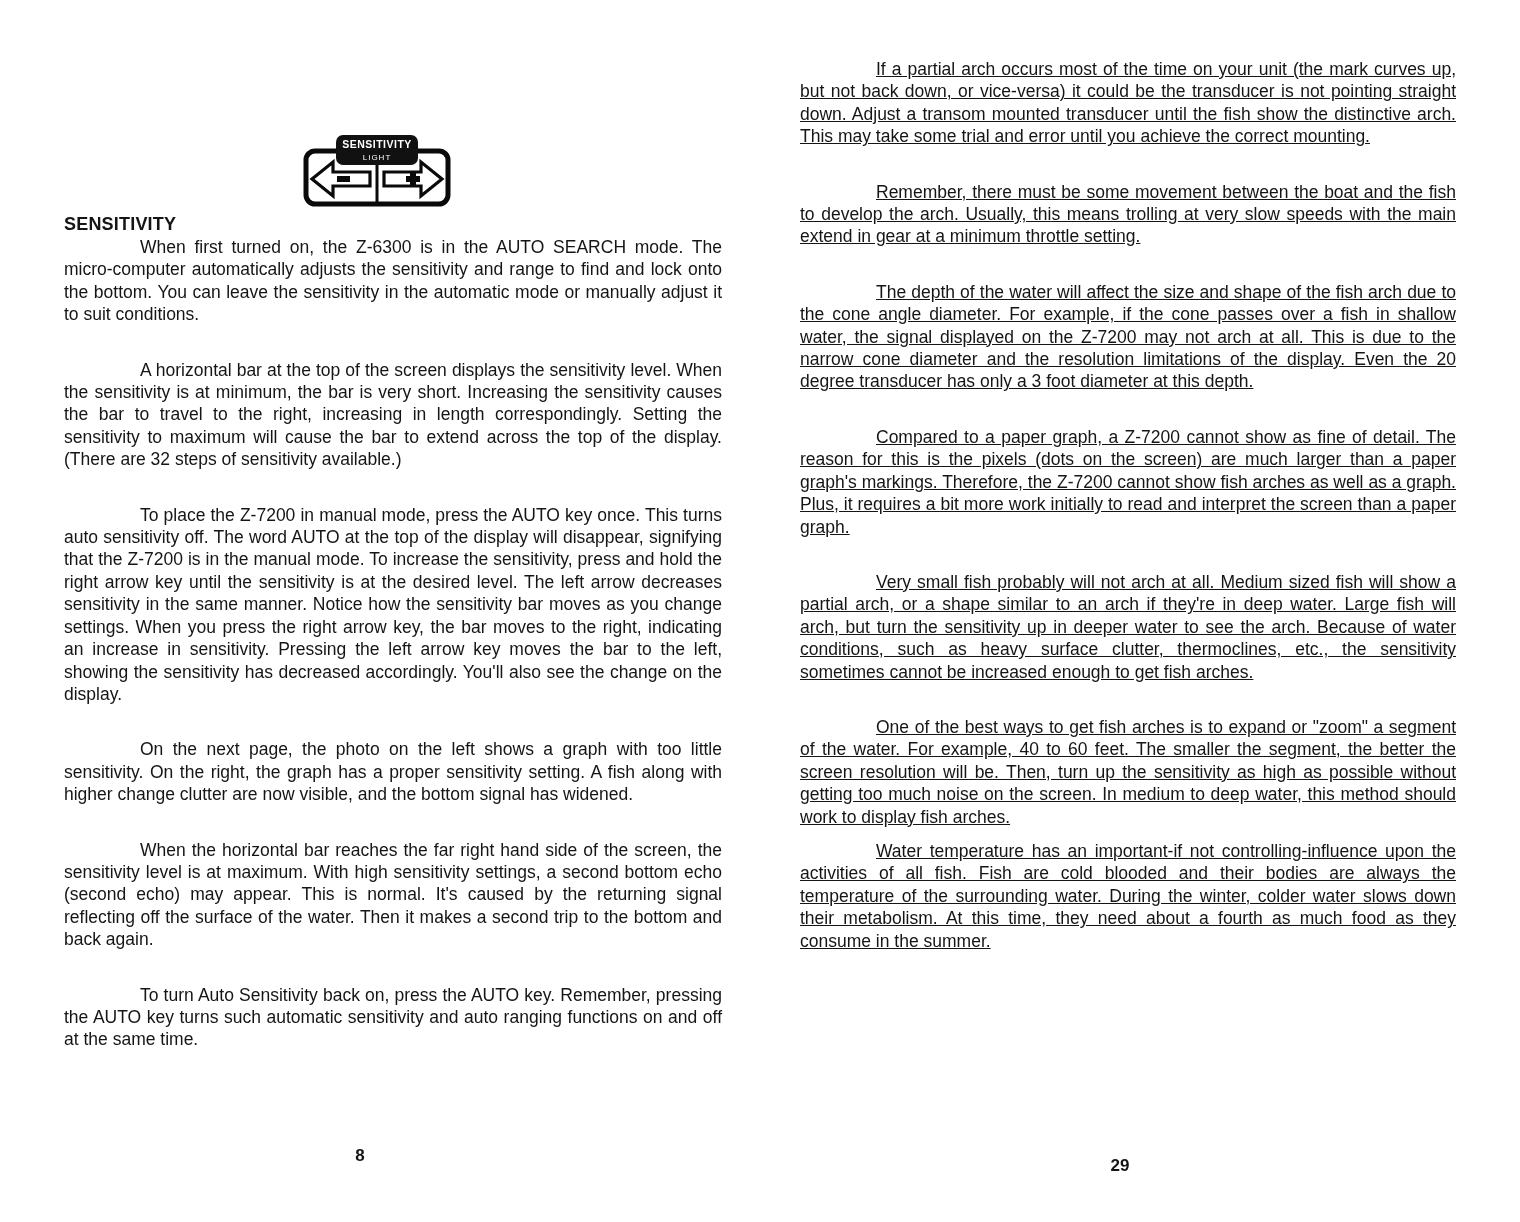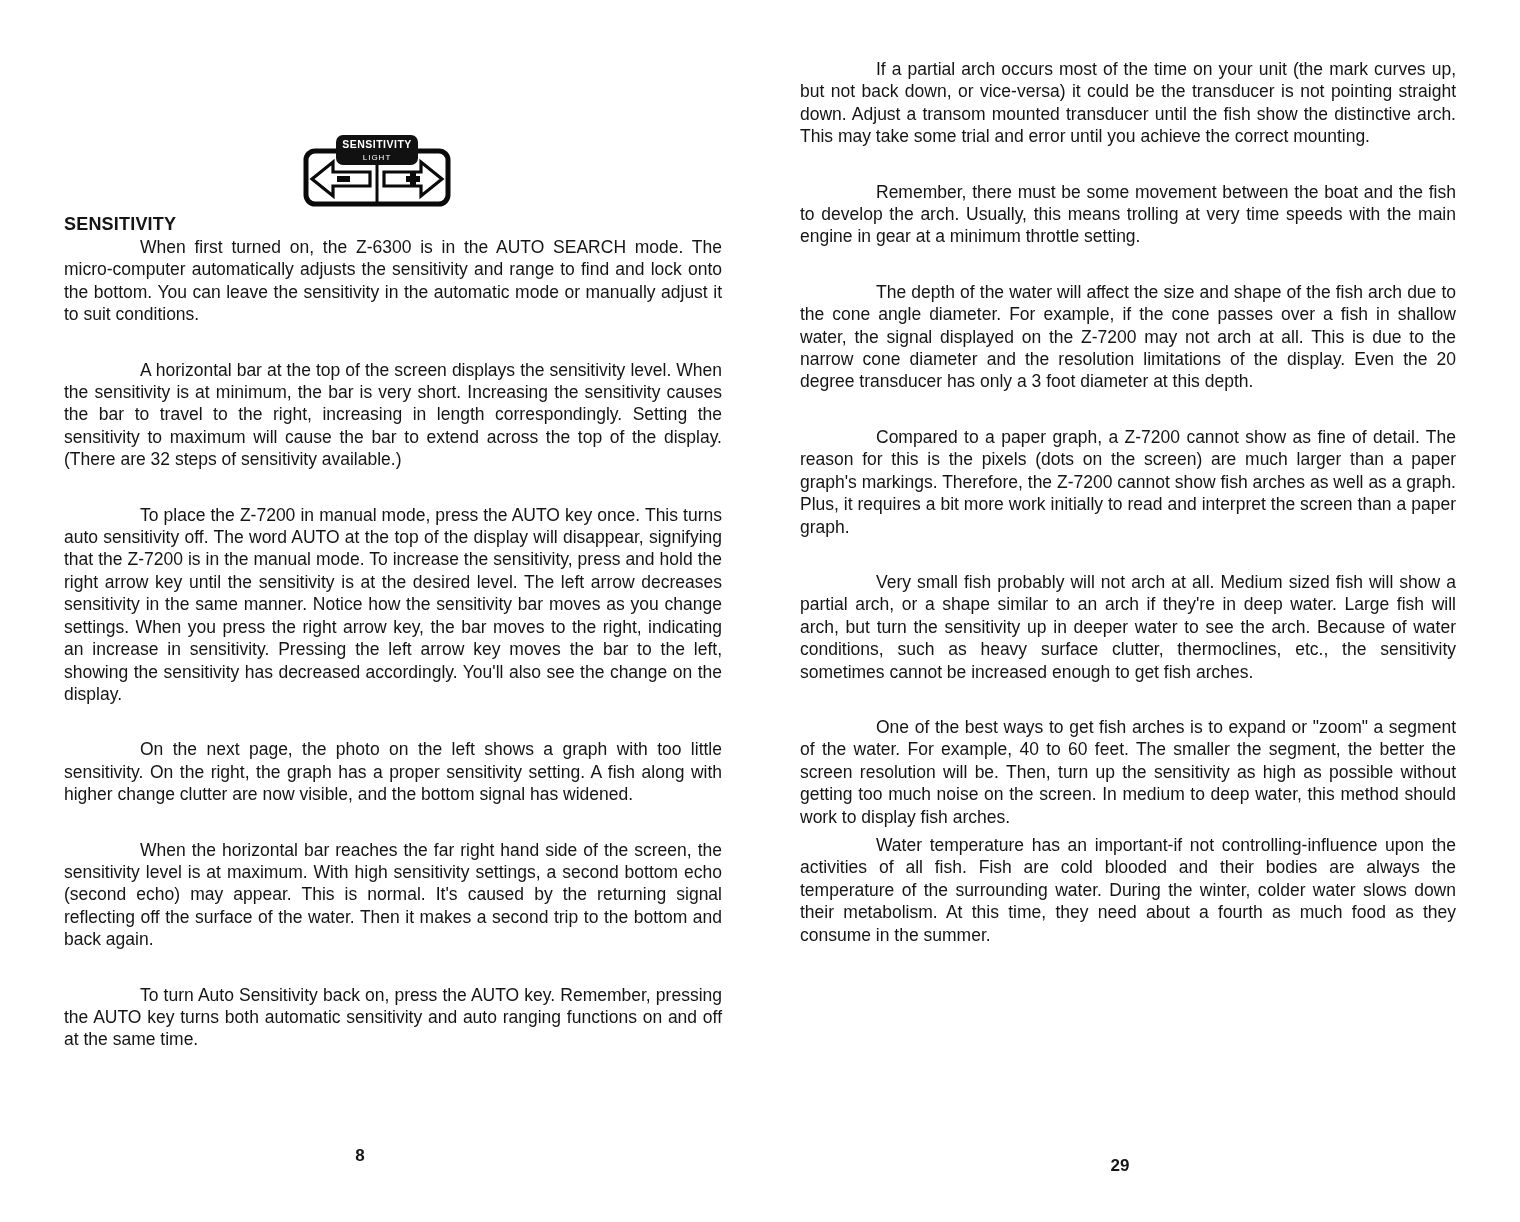--- a/index.html
+++ b/index.html
@@ -13,23 +13,23 @@
     font-size:17.5px;line-height:22.4px;
     text-align:justify;
   }
   .page-col p{margin:0;text-indent:76px;}
   .page-col p + p{margin-top:33px;}
   .sec-heading{
     font-size:18px;line-height:24px;font-weight:bold;
     margin:0;text-align:left;letter-spacing:0.2px;
   }
   #left-col{left:64px;top:134px;width:658px;}
-  #right-col{left:800px;top:58px;width:656px;}
+  #right-col{left:800px;top:58px;width:656px;text-decoration:underline;}
   #right-col .sec-heading{margin-top:46px;}
-  #right-col p.after-heading{margin-top:6px;}
+  #right-col p.after-heading{margin-top:12px;}
   .graphic-wrap{
     position:relative;height:74px;margin:0 0 4px 0;padding:0;
   }
   .graphic-wrap svg{position:absolute;left:238px;top:0;}
   .page-number{
     position:absolute;font-size:17px;font-weight:bold;
     width:60px;text-align:center;
   }
   #page-num-left{left:330px;top:1146px;}
   #page-num-right{left:1090px;top:1156px;}
@@ -58,26 +58,26 @@
       <text x="75" y="26" text-anchor="middle" fill="#ffffff" font-size="8" font-family="Liberation Sans, sans-serif" letter-spacing="1">LIGHT</text>
     </svg>
   </figure>
 
   <h2 class="sec-heading">SENSITIVITY</h2>
   <p>When first turned on, the Z-6300 is in the AUTO SEARCH mode. The micro-computer automatically adjusts the sensitivity and range to find and lock onto the bottom. You can leave the sensitivity in the automatic mode or manually adjust it to suit conditions.</p>
   <p>A horizontal bar at the top of the screen displays the sensitivity level.  When the sensitivity is at minimum, the bar is very short.  Increasing the sensitivity causes the bar to travel to the right, increasing in length correspondingly.  Setting the sensitivity to maximum will cause the bar to extend across the top of the display.  (There are 32 steps of sensitivity available.)</p>
   <p>To place the Z-7200 in manual mode, press the AUTO key once. This turns auto sensitivity off.  The word AUTO at the top of the display will disappear, signifying that the Z-7200 is in the manual mode.  To increase the sensitivity, press and hold the right arrow key until the sensitivity is at the desired level.  The left arrow decreases sensitivity in the same manner. Notice how the sensitivity bar moves as you change settings.  When you press the right arrow key, the bar moves to the right, indicating an increase in sensitivity.  Pressing the left arrow key moves the bar to the left, showing the sensitivity has decreased accordingly.  You'll also see the change on the display.</p>
   <p>On the next page, the photo on the left shows a graph with too little sensitivity.  On the right, the graph has a proper sensitivity setting.  A fish along with higher change clutter are now visible, and the bottom signal has widened.</p>
   <p>When the horizontal bar reaches the far right hand side of the screen, the sensitivity level is at maximum.  With high sensitivity settings, a second bottom echo (second echo) may appear.  This is normal.  It's caused by the returning signal reflecting off the surface of the water.  Then it makes a second trip to the bottom and back again.</p>
-  <p>To turn Auto Sensitivity back on, press the AUTO key. Remember, pressing the AUTO key turns both automatic sensitivity and auto ranging functions on and off at the same time.</p>
+  <p>To turn Auto Sensitivity back on, press the AUTO key. Remember, pressing the AUTO key turns such automatic sensitivity and auto ranging functions on and off at the same time.</p>
 </section>
 
 <section id="right-col" class="page-col">
   <p>If a partial arch occurs most of the time on your unit (the mark curves up, but not back down, or vice-versa) it could be the transducer is not pointing straight down.  Adjust a transom mounted transducer until the fish show the distinctive arch.  This may take some trial and error until you achieve the correct mounting.</p>
-  <p>Remember, there must be some movement between the boat and the fish to develop the arch.  Usually, this means trolling at very time speeds with the main engine in gear at a minimum throttle setting.</p>
+  <p>Remember, there must be some movement between the boat and the fish to develop the arch.  Usually, this means trolling at very slow speeds with the main extend in gear at a minimum throttle setting.</p>
   <p>The depth of the water will affect the size and shape of the fish arch due to the cone angle diameter.  For example, if the cone passes over a fish in shallow water, the signal displayed on the Z-7200 may not arch at all. This is due to the narrow cone diameter and the resolution limitations of the display.  Even the 20 degree transducer has only a 3 foot diameter at this depth.</p>
   <p>Compared to a paper graph, a Z-7200 cannot show as fine of detail. The reason for this is the pixels (dots on the screen) are much larger than a paper graph's markings.   Therefore, the Z-7200 cannot show fish arches as well as a graph.  Plus, it requires a bit more work initially to read and interpret the screen than a paper graph.</p>
   <p>Very small fish probably will not arch at all.  Medium sized fish will show a partial arch, or a shape similar to an arch if they're in deep water. Large fish will arch, but turn the sensitivity up in deeper water to see the arch.  Because of water conditions, such as heavy surface clutter, thermoclines, etc., the sensitivity sometimes cannot be increased enough to get fish arches.</p>
   <p>One of the best ways to get fish arches is to expand or "zoom" a segment of the water.  For example, 40 to 60 feet.  The smaller the segment, the better the screen resolution will be.  Then, turn up the sensitivity as high as possible without getting too much noise on the screen.  In medium to deep water, this method should work to display fish arches.</p>
   <p class="after-heading">Water temperature has an important-if not controlling-influence upon the activities of all fish.  Fish are cold blooded and their bodies are always the temperature of the surrounding water.   During the winter, colder water slows down their metabolism.  At this time, they need about a fourth as much food as they consume in the summer.</p>
 </section>
 
 <div id="page-num-left" class="page-number">8</div>
 <div id="page-num-right" class="page-number">29</div>
 

